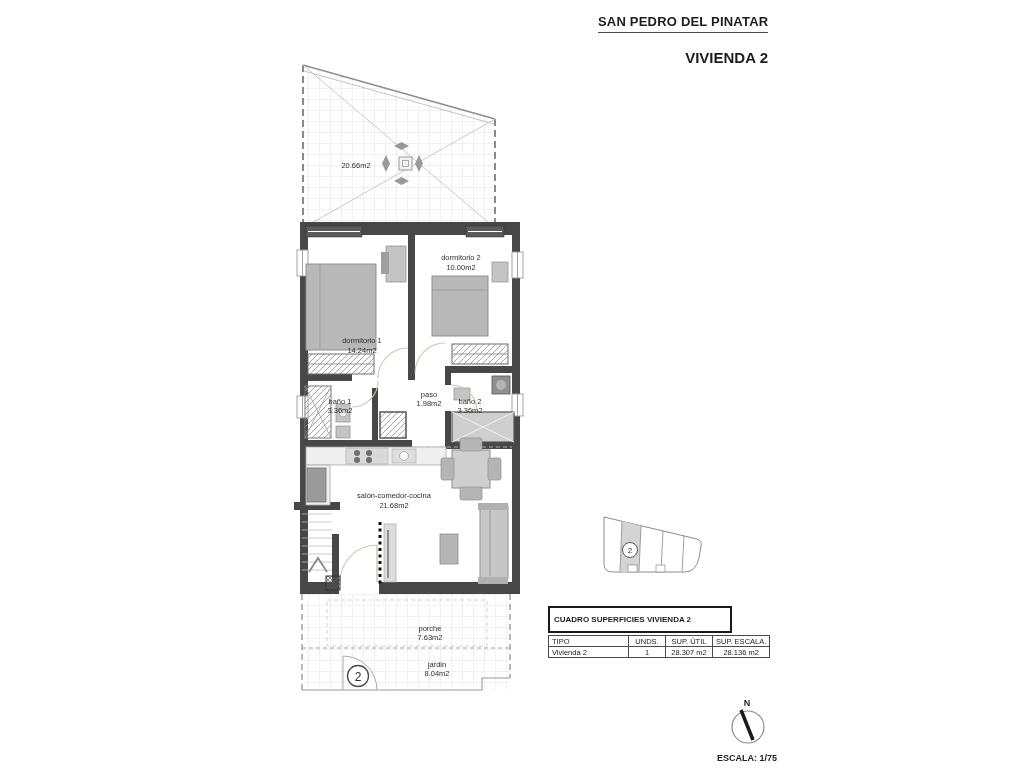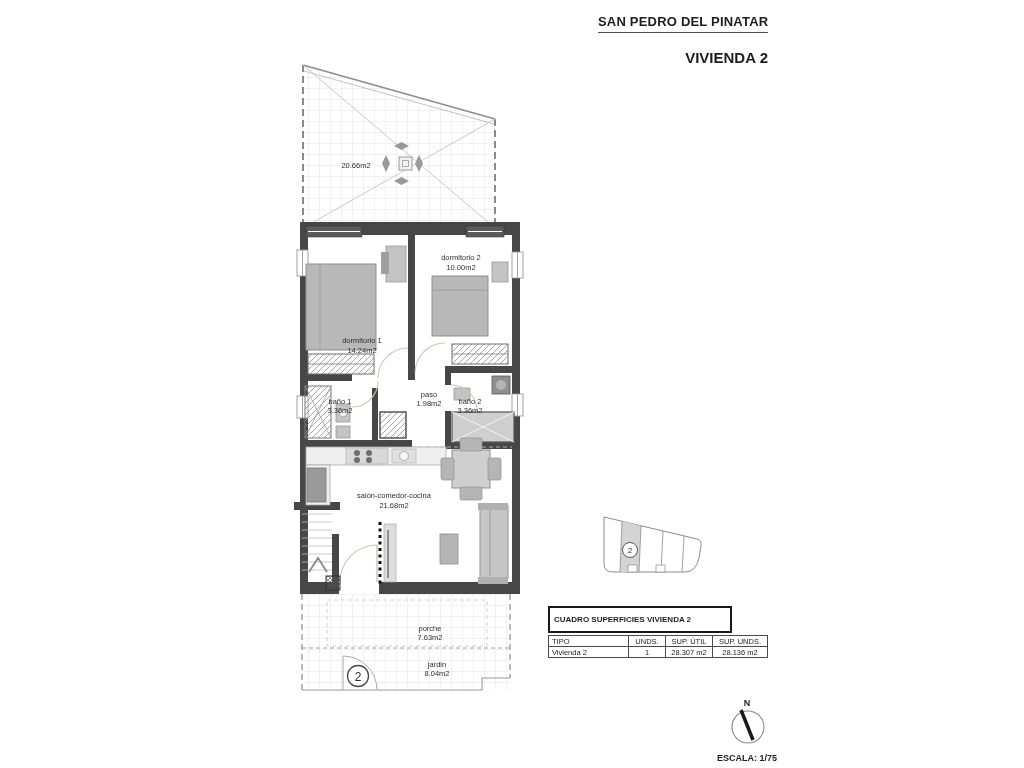--- a/index.html
+++ b/index.html
@@ -258,21 +258,21 @@
           <col style="width:80px">
           <col style="width:37px">
           <col style="width:47px">
           <col style="width:55px">
         </colgroup>
       <tbody>
           <tr>
         <th>TIPO</th>
         <th class="c">UNDS.</th>
         <th class="c">SUP. ÚTIL</th>
-        <th class="c">SUP. UNDS.</th>
+        <th class="c">SUP. ESCALA.</th>
       </tr>
       <tr>
         <td>Vivienda 2</td>
         <td class="c">1</td>
         <td class="c">28.307 m2</td>
         <td class="c">28.136 m2</td>
       </tr>
     </tbody>
       </table>
   </div>

